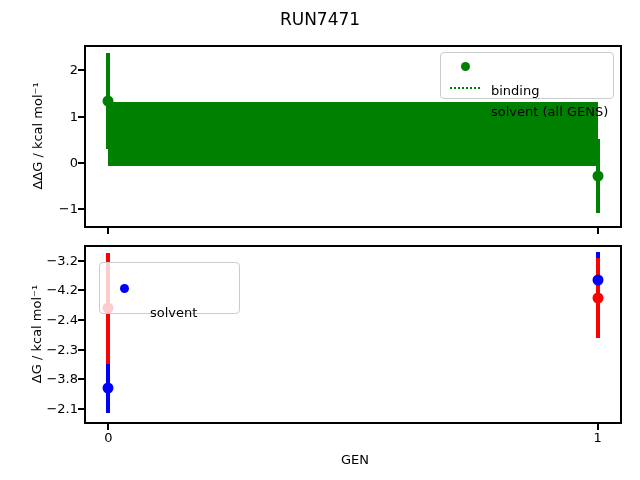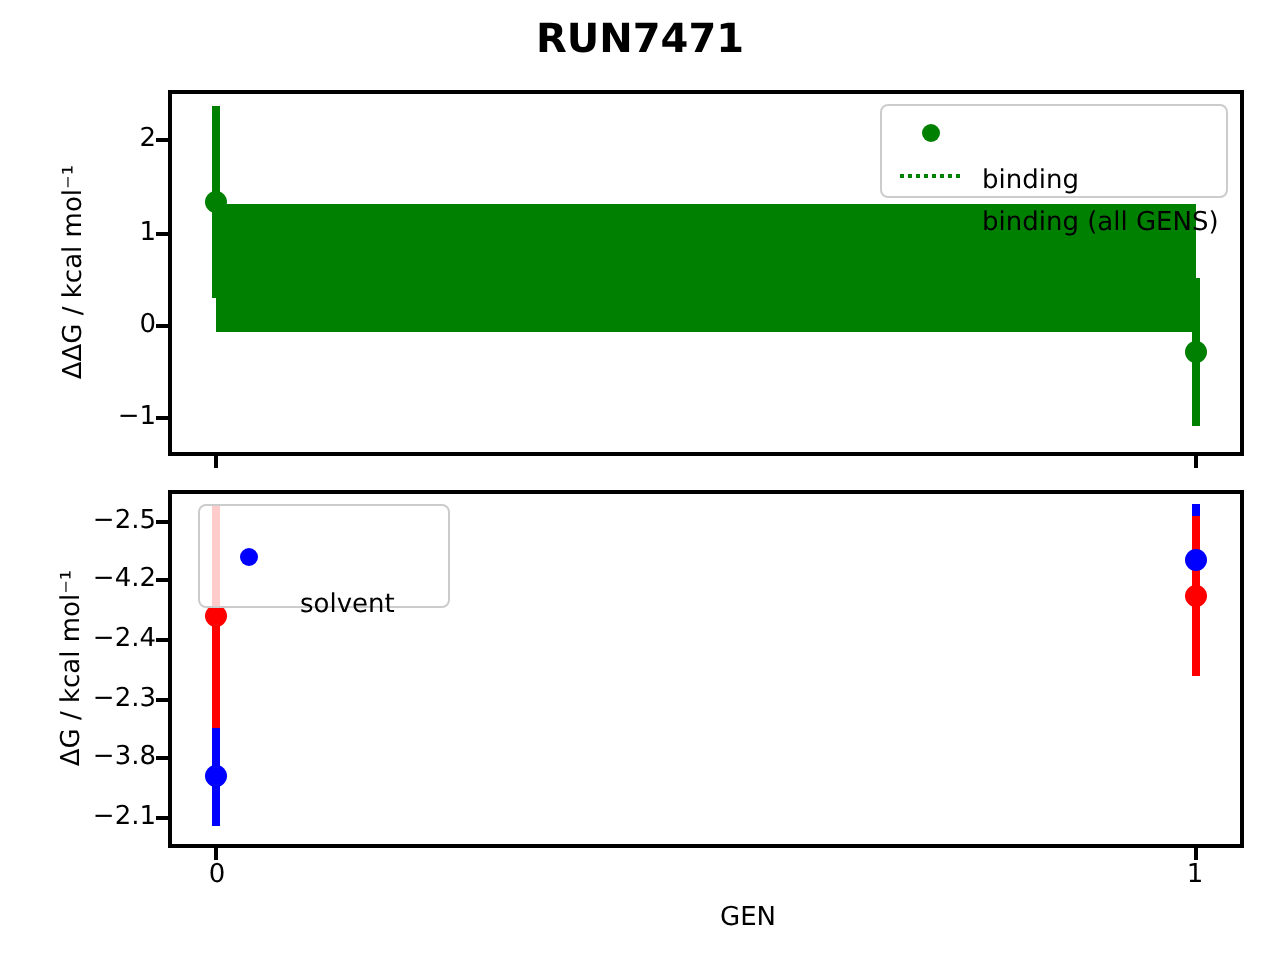--- a/index.html
+++ b/index.html
@@ -2,35 +2,35 @@
 <html><head>
 <meta charset="utf-8">
 <style>
   html,body { margin:0; padding:0; background:#fff; }
   .fig {
     position:relative; width:640px; height:480px; background:#ffffff;
     font-family:"DejaVu Sans", sans-serif; color:#000; overflow:hidden;
   }
   .fig-title {
     position:absolute; top:19px; left:320px; transform:translate(-50%,-50%);
-    font-size:20px; font-weight:bold; white-space:nowrap;
+    font-size:17px; font-weight:normal; white-space:nowrap;
   }
   .axes {
     position:absolute; border:2px solid #000; box-sizing:border-box; background:#fff;
   }
   #axes1 { left:84px; top:45px;  width:538px; height:183px; }
   #axes2 { left:84px; top:245px; width:538px; height:179px; }
   .ylabel {
     position:absolute; transform:translate(-50%,-50%) rotate(-90deg);
     font-size:13px; white-space:nowrap;
   }
   #ylabel1 { left:37px; top:136px; }
   #ylabel2 { left:36px; top:334px; }
   .xlabel {
-    position:absolute; left:374px; top:459px; transform:translate(-50%,-50%);
+    position:absolute; left:355px; top:459px; transform:translate(-50%,-50%);
     font-size:13px; white-space:nowrap;
   }
   .ytick-mark { position:absolute; left:-8px; width:6px; height:2px; background:#000; }
   .xtick-mark { position:absolute; bottom:-8px; width:2px; height:6px; background:#000; }
   .ytick-label {
     position:absolute; left:-52px; width:44px; text-align:right;
     font-size:13px; line-height:15px;
   }
   .xtick-label {
     position:absolute; width:24px; text-align:center; font-size:13px; line-height:15px;
@@ -40,21 +40,21 @@
   .marker {
     position:absolute; width:11px; height:11px; border-radius:50%;
     transform:translate(-50%,-50%);
   }
   .legend {
     position:absolute; box-sizing:border-box;
     background:rgba(255,255,255,0.8); border:1px solid #cccccc; border-radius:4px;
     padding:3px 6px; display:flex; flex-direction:column; justify-content:space-evenly;
   }
   #legend1 { top:5px; right:6px; width:174px; height:47px; }
-  #legend2 { top:5px; left:13px; width:126px; height:52px;gap:48px; }
+  #legend2 { top:15px; left:13px; width:141px; height:52px;gap:48px; }
   .legend-row { display:flex; align-items:center; height:21px; }
   .legend-glyph-box { width:36px; display:flex; justify-content:center; align-items:center; flex:none; }
   .legend-dot { width:9px; height:9px; border-radius:50%; }
   .legend-dotted-line { width:30px; height:0; border-top:2px dotted #008000; }
   .legend-label { font-size:13px; margin-left:8px; white-space:nowrap;margin-top:48px; }
 </style>
 </head>
 <body>
 
 <div class="fig">
@@ -73,21 +73,21 @@
       <div class="legend-row">
         <span class="legend-glyph-box">
             <span class="legend-dot" style="background-color: rgb(0, 128, 0);"></span>
           </span>
         <span class="legend-label">binding</span>
       </div>
       <div class="legend-row">
         <span class="legend-glyph-box">
             <span class="legend-dotted-line" style="border-color: rgb(0, 128, 0);"></span>
           </span>
-        <span class="legend-label">binding (all GENS)</span>
+        <span class="legend-label">solvent (all GENS)</span>
       </div>
     </div>
   <div class="ytick-mark" style="top: 22.0812px;"></div>
       <div class="ytick-label" style="top: 15.0812px;">2</div>
       <div class="ytick-mark" style="top: 68.5279px;"></div>
       <div class="ytick-label" style="top: 61.5279px;">1</div>
       <div class="ytick-mark" style="top: 114.975px;"></div>
       <div class="ytick-label" style="top: 107.975px;">0</div>
       <div class="ytick-mark" style="top: 161.421px;"></div>
       <div class="ytick-label" style="top: 154.421px;">−1</div>
@@ -108,21 +108,21 @@
       </div>
     <div class="legend" id="legend2">
       <div class="legend-row">
         <span class="legend-glyph-box">
             <span class="legend-dot" style="background-color: rgb(0, 0, 255);"></span>
           </span>
         <span class="legend-label">solvent</span>
       </div>
     </div>
   <div class="ytick-mark" style="top: 12.9505px;"></div>
-      <div class="ytick-label" style="top: 5.9505px;">−2.5</div>
+      <div class="ytick-label" style="top: 5.9505px;">−3.2</div>
       <div class="ytick-mark" style="top: 42.4884px;"></div>
       <div class="ytick-label" style="top: 35.4884px;">−4.2</div>
       <div class="ytick-mark" style="top: 72.0264px;"></div>
       <div class="ytick-label" style="top: 65.0264px;">−2.4</div>
       <div class="ytick-mark" style="top: 101.564px;"></div>
       <div class="ytick-label" style="top: 94.5644px;">−2.3</div>
       <div class="ytick-mark" style="top: 131.102px;"></div>
       <div class="ytick-label" style="top: 124.102px;">−3.8</div>
       <div class="ytick-mark" style="top: 160.64px;"></div>
       <div class="ytick-label" style="top: 153.64px;">−2.1</div>

